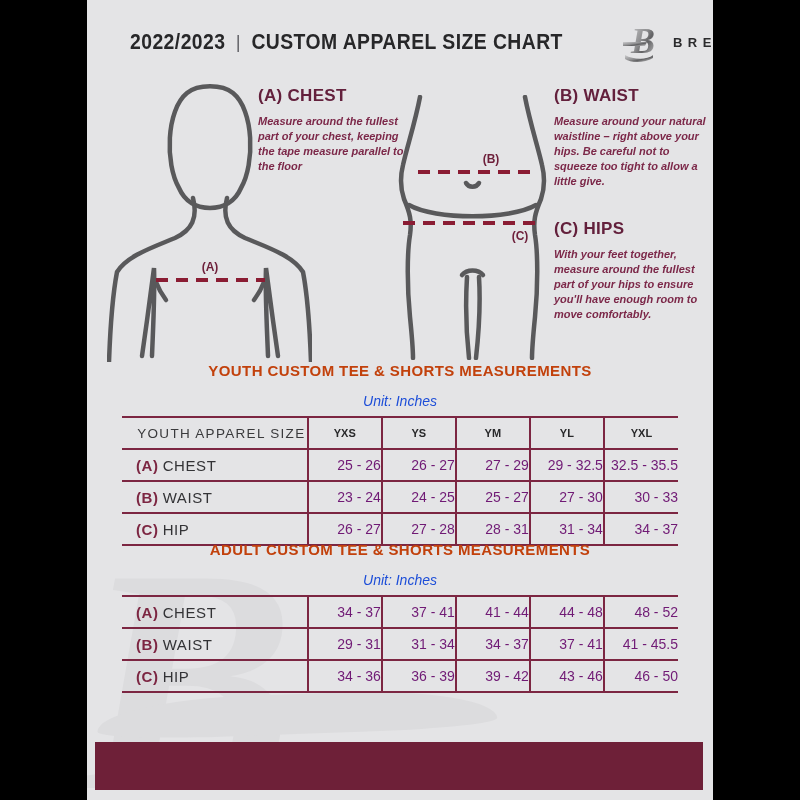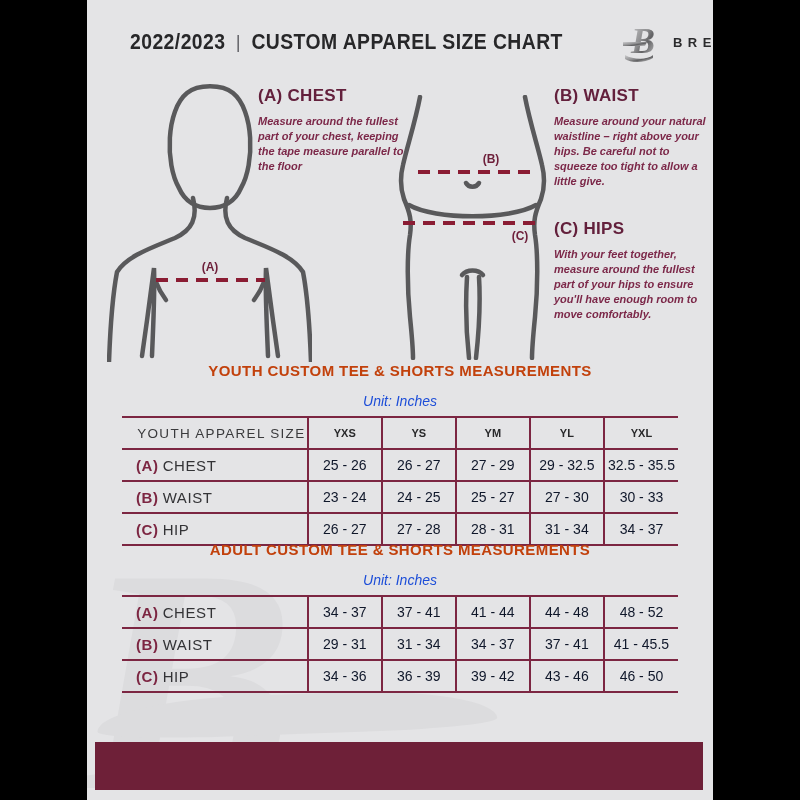--- a/index.html
+++ b/index.html
@@ -49,21 +49,21 @@
     height:30px;padding:0;background:transparent;
   }
   .size-table th + th,.size-table td + td{border-left:2px solid #7c2642;}
   .size-table th.label-col{
     text-align:center;padding-left:14px;font-weight:400;font-size:13.5px;
     letter-spacing:1.3px;color:#3a3a3c;
   }
   .size-table th.size-col{font-weight:bold;font-size:11px;color:#28282a;text-align:center;}
   .size-table td.label-col{text-align:left;padding-left:14px;font-size:15px;color:#333336;letter-spacing:.6px;}
   .size-table td.label-col .marker{color:#7c2642;font-weight:bold;margin-right:4px;}
-  .size-table td.val{text-align:center;font-size:14px;color:#0f172a;}
+  .size-table td.val{text-align:right;font-size:14px;color:#701a75;}
   
   .watermark{
     position:absolute;left:-6px;top:520px;z-index:0;
     font-family:"Liberation Serif", serif;font-style:italic;font-weight:bold;
     font-size:320px;line-height:1;color:#dcdcde;user-select:none;
   }
   .watermark-bar{
     position:absolute;left:10px;top:694px;width:400px;height:40px;z-index:0;
     background:#dcdcde;border-radius:50% 50% 40% 40% / 100% 100% 30% 30%;
     transform:rotate(-2deg);

